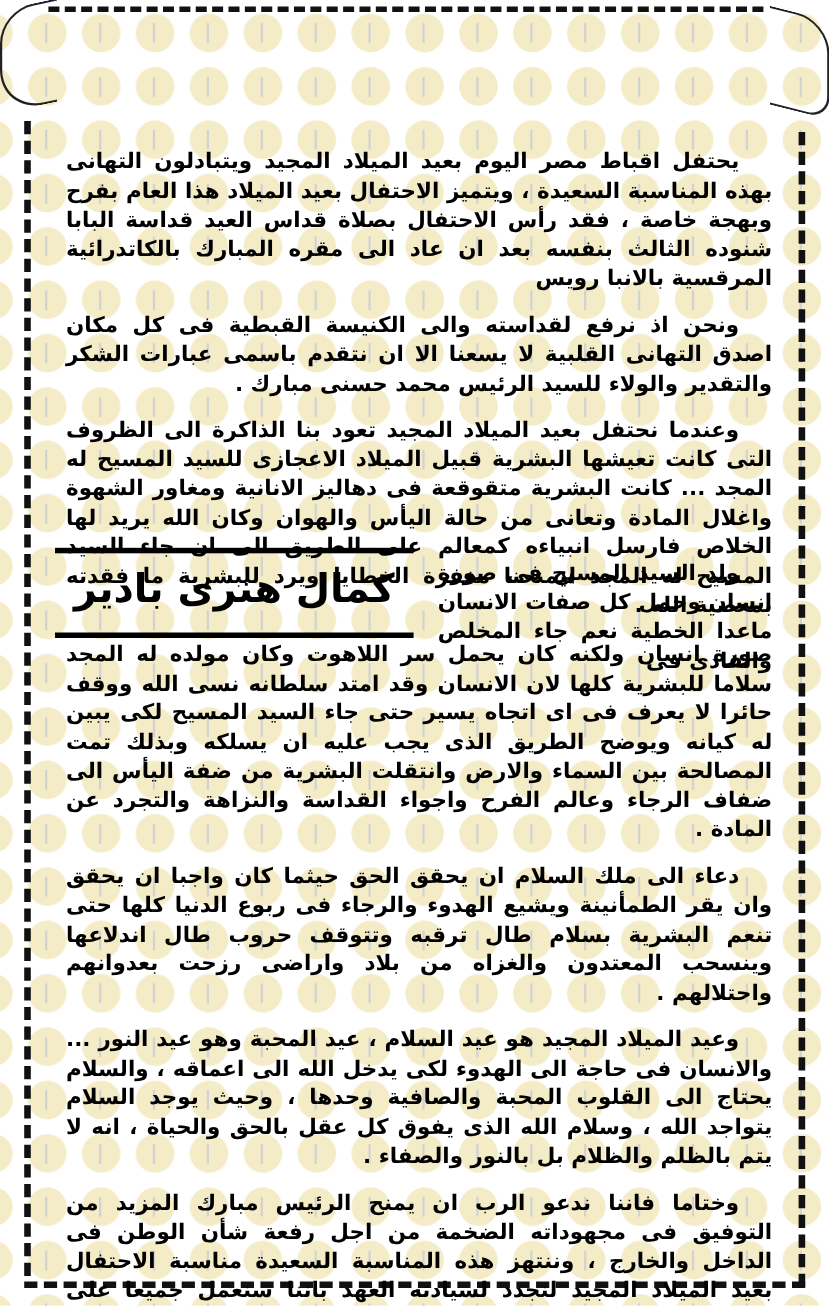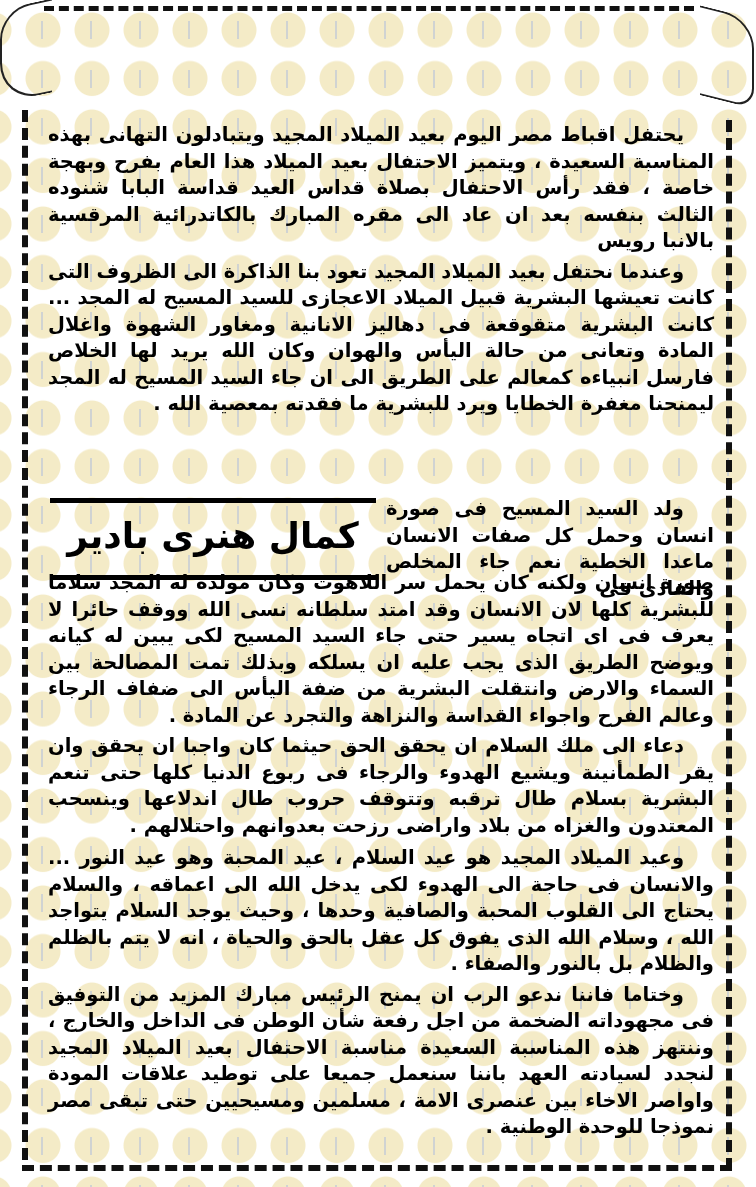--- a/index.html
+++ b/index.html
@@ -53,21 +53,21 @@
   .border-bottom {
     position: absolute; left: 22px; top: 1165px; width: 710px; height: 0;
     border-top: 6px dashed #111;
   }
   .body-text {
     position: absolute; left: 44px; width: 674px;
     font-family: "DejaVu Sans", sans-serif; font-weight: bold;
     font-size: 19.5px; line-height: 26.5px; color: #000;
     direction: rtl; text-align: justify; text-align-last: right;
   }
-  .para { margin: 4px; }
+  .para { margin: 16px; }
   .para.indent { text-indent: 30px; }
   .col-right {
     position: absolute; left: 382px; top: 492px; width: 336px;
     font-family: "DejaVu Sans", sans-serif; font-weight: bold;
     font-size: 19.5px; line-height: 26.5px; color: #000;
     direction: rtl; text-align: justify; text-align-last: right;
   }
   .author-box {
     position: absolute; left: 50px; top: 498px; width: 326px; height: 72px;
     border-top: 5px solid #000; border-bottom: 5px solid #000;
@@ -464,20 +464,21 @@
   <div class="ribbon-left"></div>
   <div class="ribbon-right"></div>
   <div class="title-rule"></div>
 
   <div class="border-left"></div>
   <div class="border-right"></div>
   <div class="border-bottom"></div>
 
   <div class="body-text" style="top:118px;">
     <p class="para indent">يحتفل اقباط مصر اليوم بعيد الميلاد المجيد ويتبادلون التهانى بهذه المناسبة السعيدة ، ويتميز الاحتفال بعيد الميلاد هذا العام بفرح وبهجة خاصة ، فقد رأس الاحتفال بصلاة قداس العيد قداسة البابا شنوده الثالث بنفسه بعد ان عاد الى مقره المبارك بالكاتدرائية المرقسية بالانبا رويس</p>
+    <p class="para indent">ونحن اذ نرفع لقداسته والى الكنيسة القبطية فى كل مكان اصدق التهانى القلبية لا يسعنا الا ان نتقدم باسمى عبارات الشكر والتقدير والولاء للسيد الرئيس محمد حسنى مبارك .</p>
     <p class="para indent">وعندما نحتفل بعيد الميلاد المجيد تعود بنا الذاكرة الى الظروف التى كانت تعيشها البشرية قبيل الميلاد الاعجازى للسيد المسيح له المجد ... كانت البشرية متقوقعة فى دهاليز الانانية ومغاور الشهوة واغلال المادة وتعانى من حالة اليأس والهوان وكان الله يريد لها الخلاص فارسل انبياءه كمعالم على الطريق الى ان جاء السيد المسيح له المجد ليمنحنا مغفرة الخطايا ويرد للبشرية ما فقدته بمعصية الله .</p>
   </div>
 
   <div class="author-box">
     <div class="author-name">كمال هنرى بادير</div>
   </div>
 
   <div class="col-right">
     <p class="para indent">ولد السيد المسيح فى صورة انسان وحمل كل صفات الانسان ماعدا الخطية نعم جاء المخلص والفادى فى</p>
   </div>

